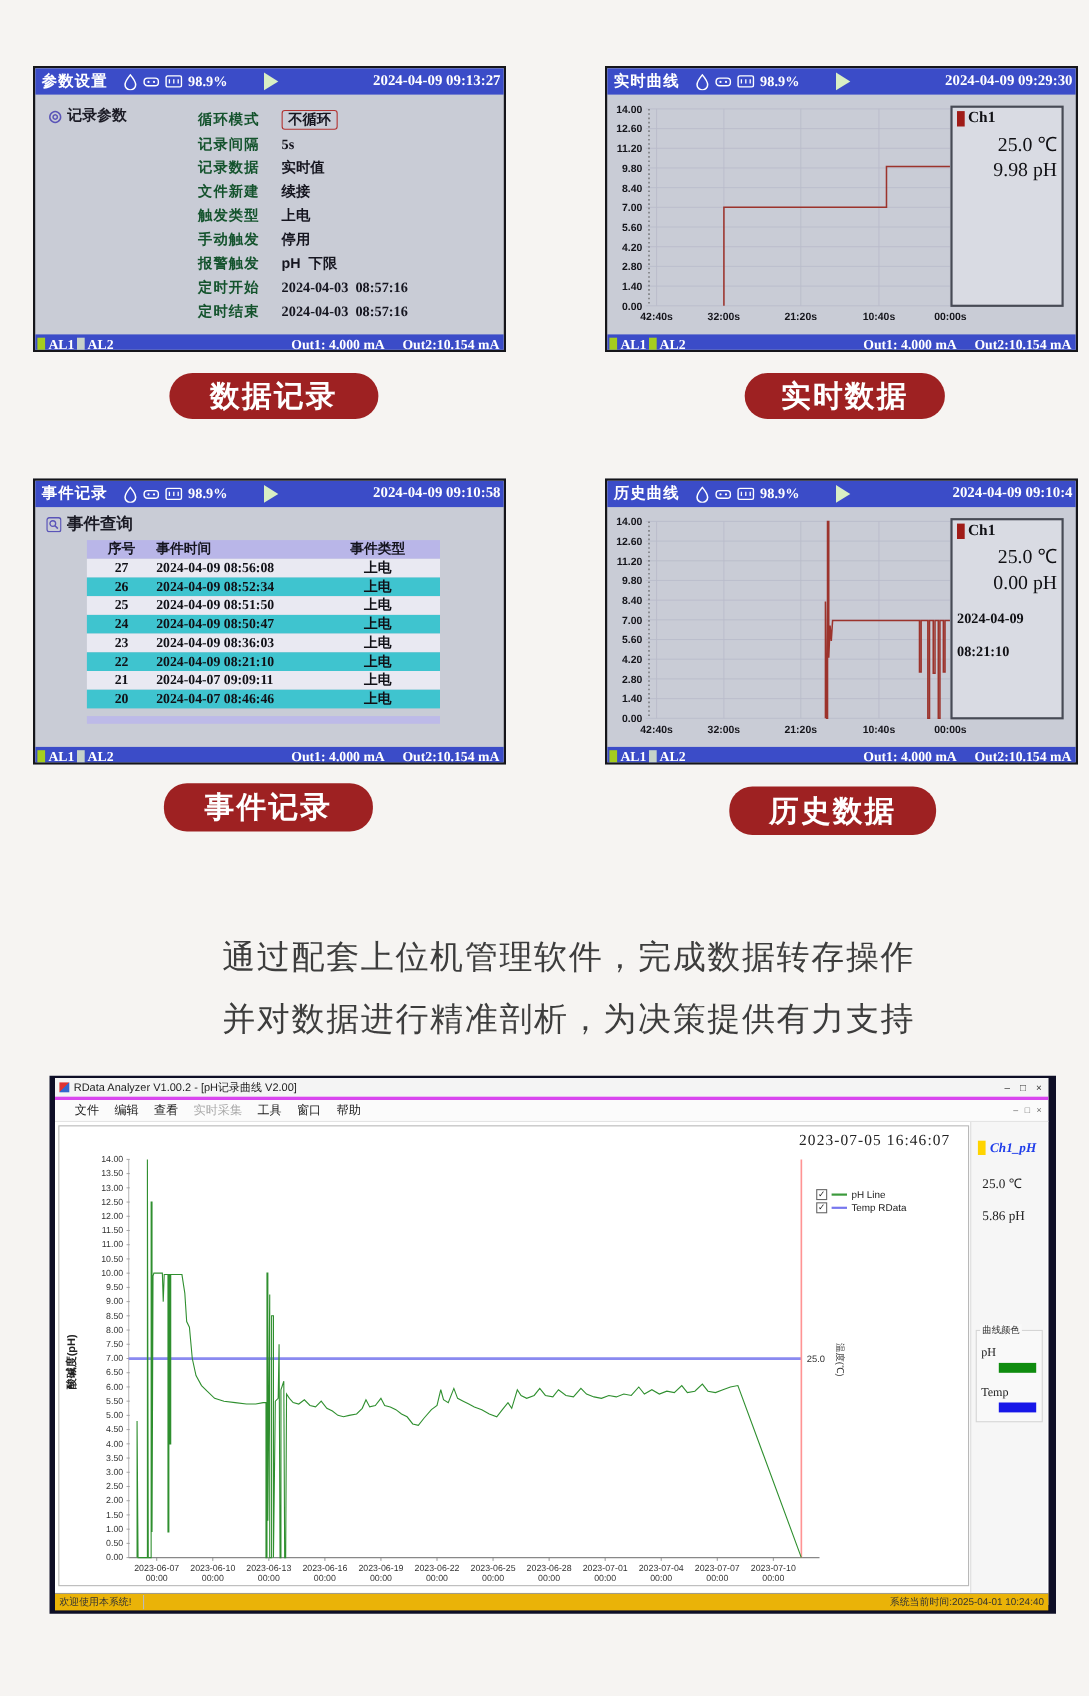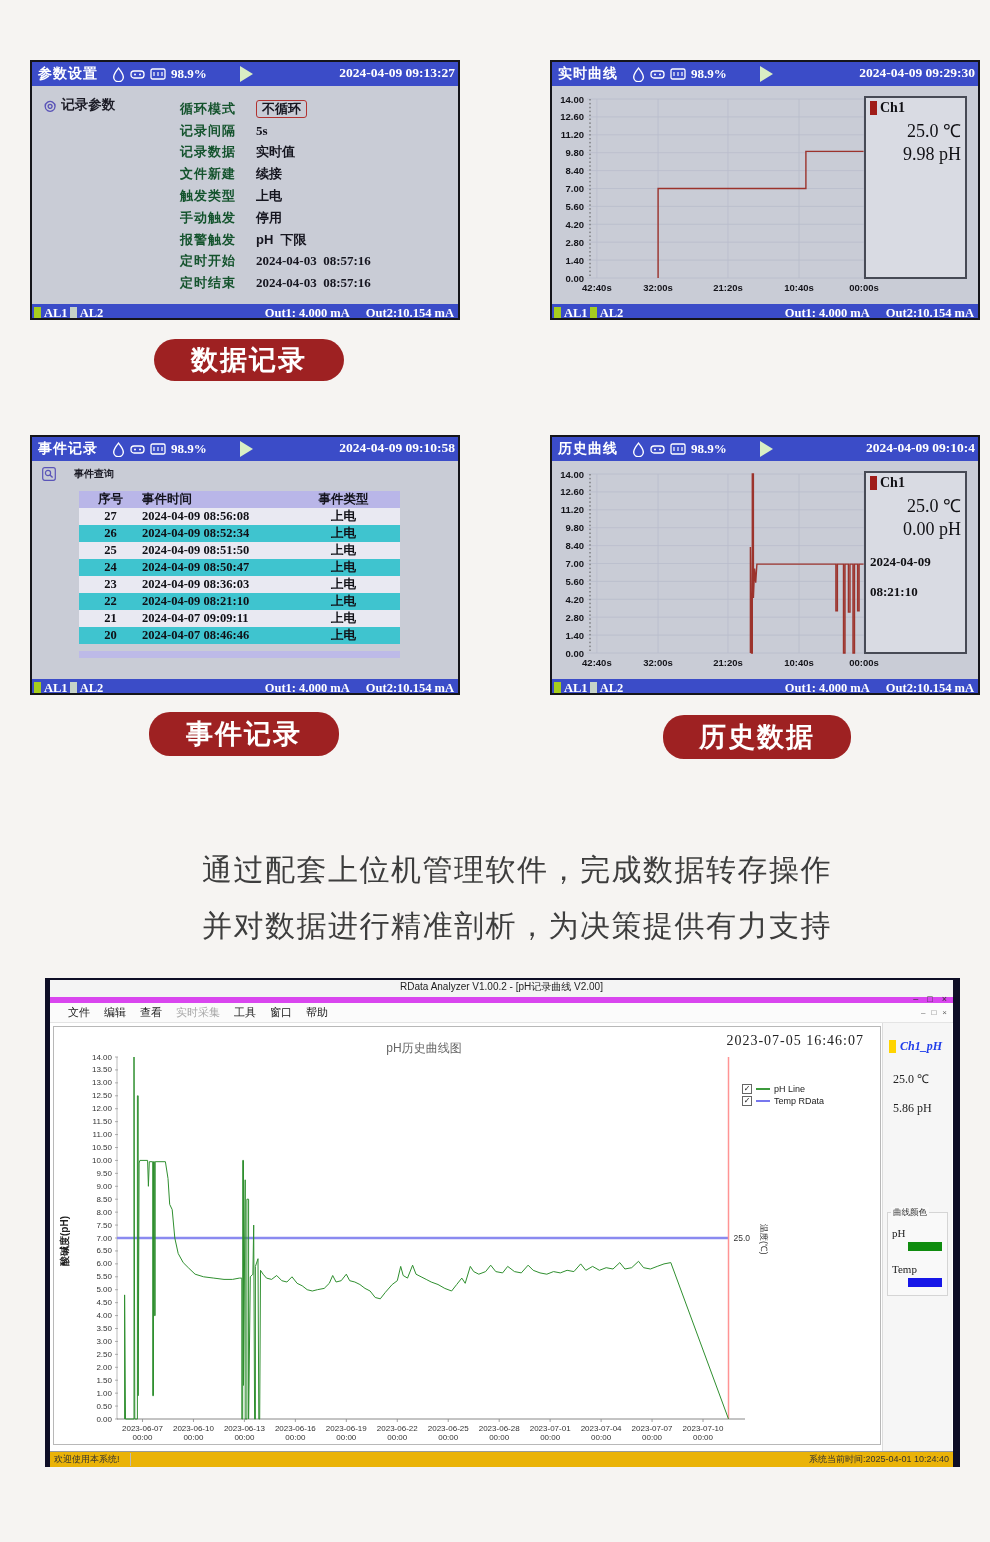--- a/index.html
+++ b/index.html
@@ -26,21 +26,21 @@
   .param-section{position:absolute;left:12px;top:10px;font-size:13.5px;font-weight:bold;color:#1b1b25;display:flex;gap:5px;align-items:center;}
   .param-section .bullseye{color:#5a54b8;font-size:14px;}
   .param-rows{position:absolute;left:148px;top:12px;}
   .param-row{display:flex;align-items:center;height:21.8px;}
   .param-label{width:66px;font-size:13px;font-weight:bold;color:#14532d;letter-spacing:1px;}
   .param-value{margin-left:10px;font-size:13px;font-weight:bold;color:#15151f;
                font-family:"Liberation Serif",serif;white-space:pre;}
   .param-value.cjk{font-family:"Liberation Sans",sans-serif;}
   .param-value.boxed{border:1.5px solid #b23230;border-radius:3px;padding:0 5px;line-height:16px;}
   
-  .ev-section{position:absolute;left:10px;top:6px;font-size:10px;font-weight:bold;color:#1b1b25;display:flex;gap:18px;align-items:center;}
+  .ev-section{position:absolute;left:10px;top:6px;font-size:15px;font-weight:bold;color:#1b1b25;display:flex;gap:5px;align-items:center;}
   .ev-table{position:absolute;left:47px;top:30px;width:321px;}
   .ev-hrow{display:flex;background:#b9b6e8;height:17px;align-items:center;font-weight:bold;font-size:12.5px;color:#14141e;}
   .ev-row{display:flex;height:17px;align-items:center;font-weight:bold;font-size:12.5px;color:#101016;}
   .ev-row.alt{background:#3fc4cf;}
   .ev-row.plain{background:#e9e9f2;}
   .ev-c1{width:63px;text-align:center;font-family:"Liberation Serif",serif;}
   .ev-c2{width:145px;text-align:left;font-family:"Liberation Serif",serif;white-space:nowrap;}
   .ev-c3{width:113px;text-align:center;}
   .ev-strip{position:absolute;left:47px;top:190px;width:321px;height:7px;background:#bdbae8;}
   
@@ -53,21 +53,21 @@
   .ip-dt{font-family:"Liberation Serif",serif;font-weight:bold;font-size:13px;color:#101014;margin-top:14px;white-space:nowrap;}
   
   .pill{position:absolute;background:#9e2122;color:#fff;border-radius:21px;display:flex;
         align-items:center;justify-content:center;font-size:27px;font-weight:bold;letter-spacing:2px;text-align:right;}
   
   .para{position:absolute;left:0;right:0;text-align:center;font-size:30px;color:#3d3d3d;
         font-weight:500;letter-spacing:1.5px;padding-left:44px;}
   
   .win{position:absolute;left:45px;top:978px;width:915px;height:489px;box-sizing:border-box;
        border-style:solid;border-color:#0e0e26;border-width:2px 7px 8px 5px;background:#fff;}
-  .win-titlebar{height:17px;background:#f4f4f4;display:flex;align-items:center;border-bottom:6px solid #d946ef;flex-direction:column;}
+  .win-titlebar{height:17px;background:#f4f4f4;display:flex;align-items:center;border-bottom:3px solid #d946ef;}
   .win-ico{width:9px;height:9px;margin:0 4px;background:linear-gradient(135deg,#d33 50%,#36c 50%);}
   .win-title{font-size:10px;color:#222;white-space:nowrap;}
   .win-ctrls{margin-left:auto;display:flex;gap:9px;font-size:9px;color:#333;margin-right:6px;}
   .menubar{height:19px;background:#fbfbfb;display:flex;align-items:center;gap:14px;padding-left:18px;
            font-size:11px;color:#1a1a1a;border-bottom:1px solid #e4e4e4;position:relative;}
   .menu-item.disabled{color:#a8a8a8;}
   .mdi{position:absolute;right:6px;display:flex;gap:6px;font-size:8px;color:#666;}
   .client{position:relative;height:428px;background:#ffffff;}
   .chart-panel{position:absolute;left:3px;top:3px;width:826px;height:417px;background:#fff;border:1px solid #b8b8b8;}
   .chart-title{position:absolute;left:0;width:740px;top:13px;text-align:center;font-size:12px;color:#666;}
@@ -428,20 +428,21 @@
       <span class="al-sq al2"></span>
       <span>AL2</span>
       <span class="dev-outs">
           <span>Out1: 4.000 mA</span>
           <span>Out2:10.154 mA</span>
         </span>
     </div>
   </div>
 
   <div class="pill" style="left:154px;top:339px;width:190px;height:42px;">数据记录</div>
+  <div class="pill" style="left:677px;top:339px;width:182px;height:42px;">实时数据</div>
   <div class="pill" style="left:149px;top:712px;width:190px;height:44px;">事件记录</div>
   <div class="pill" style="left:663px;top:715px;width:188px;height:44px;">历史数据</div>
 
   <div class="para" style="top:850px;">通过配套上位机管理软件，完成数据转存操作</div>
   <div class="para" style="top:906px;">并对数据进行精准剖析，为决策提供有力支持</div>
 
   <div class="win">
     <div class="win-titlebar">
       <span class="win-ico"></span>
       <span class="win-title">RData Analyzer V1.00.2 - [pH记录曲线 V2.00]</span>
@@ -460,21 +461,20 @@
         <span class="menu-item">窗口</span>
         <span class="menu-item">帮助</span>
         <span class="mdi">
         <span>–</span>
         <span>□</span>
         <span>×</span>
       </span>
     </div>
     <div class="client">
       <div class="chart-panel">
-        <div class="chart-title">pH历史曲线图</div>
         <div class="chart-ts">2023-07-05 16:46:07</div>
         <svg id="main-svg" width="824" height="415">
             <line x1="63" y1="30" x2="63" y2="392" stroke="#bbb" stroke-width="1"></line>
             <line x1="63" y1="392" x2="691" y2="392" stroke="#888" stroke-width="1"></line>
             <line x1="61" y1="30" x2="64" y2="30" stroke="#999" stroke-width="0.8"></line>
             <text x="58" y="32.5" text-anchor="end" font-size="8" fill="#333">14.00</text>
             <line x1="61" y1="42.92857142857143" x2="64" y2="42.92857142857143" stroke="#999" stroke-width="0.8"></line>
             <text x="58" y="45.42857142857143" text-anchor="end" font-size="8" fill="#333">13.50</text>
             <line x1="61" y1="55.857142857142854" x2="64" y2="55.857142857142854" stroke="#999" stroke-width="0.8"></line>
             <text x="58" y="58.357142857142854" text-anchor="end" font-size="8" fill="#333">13.00</text>

